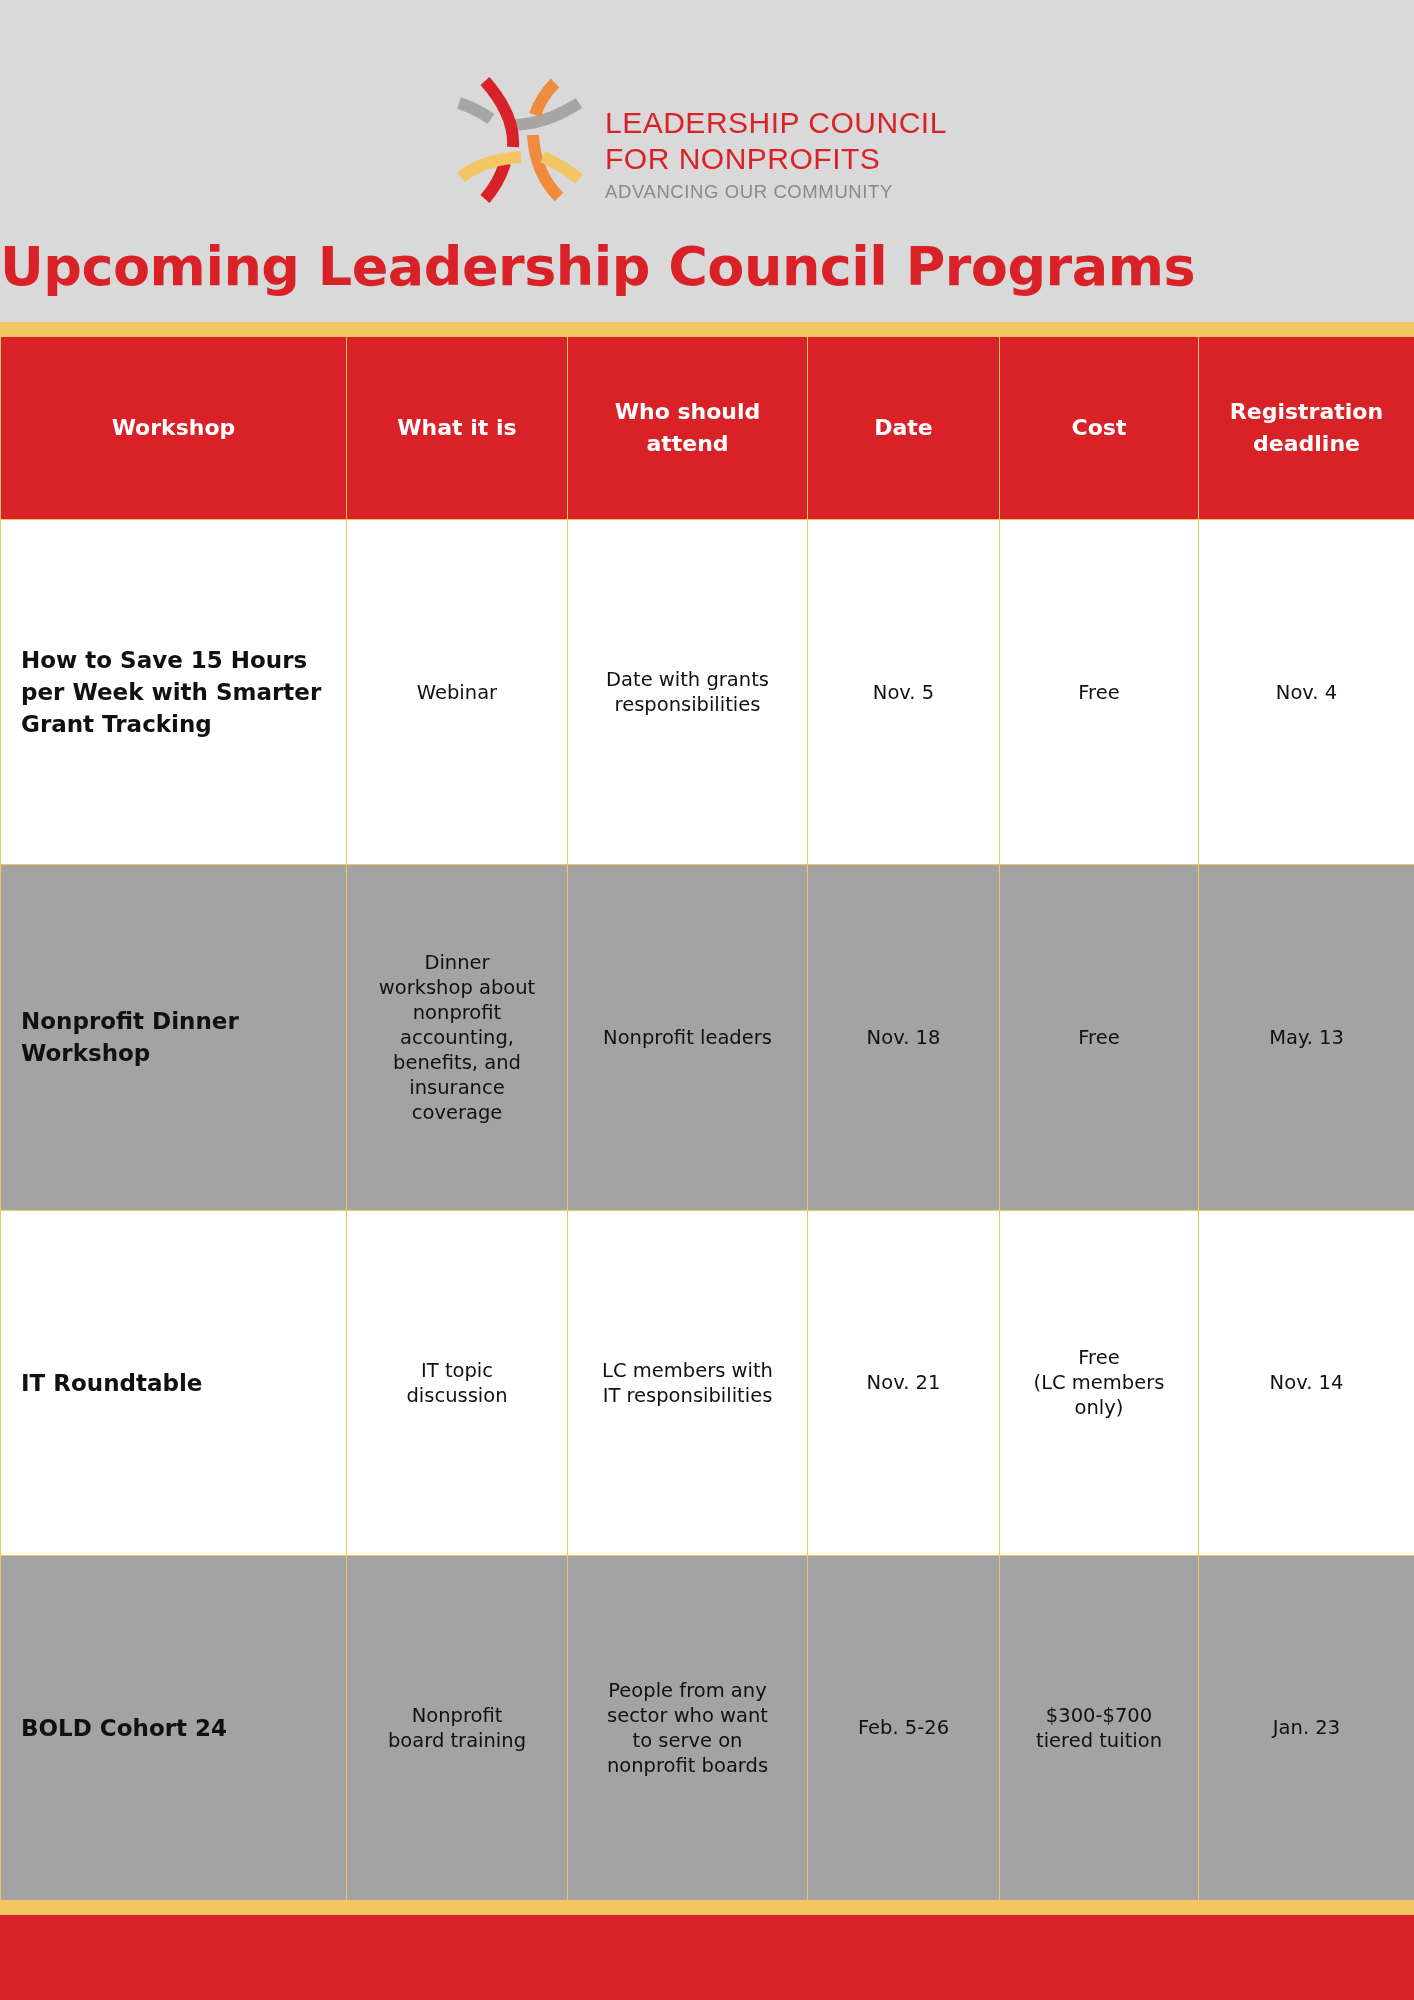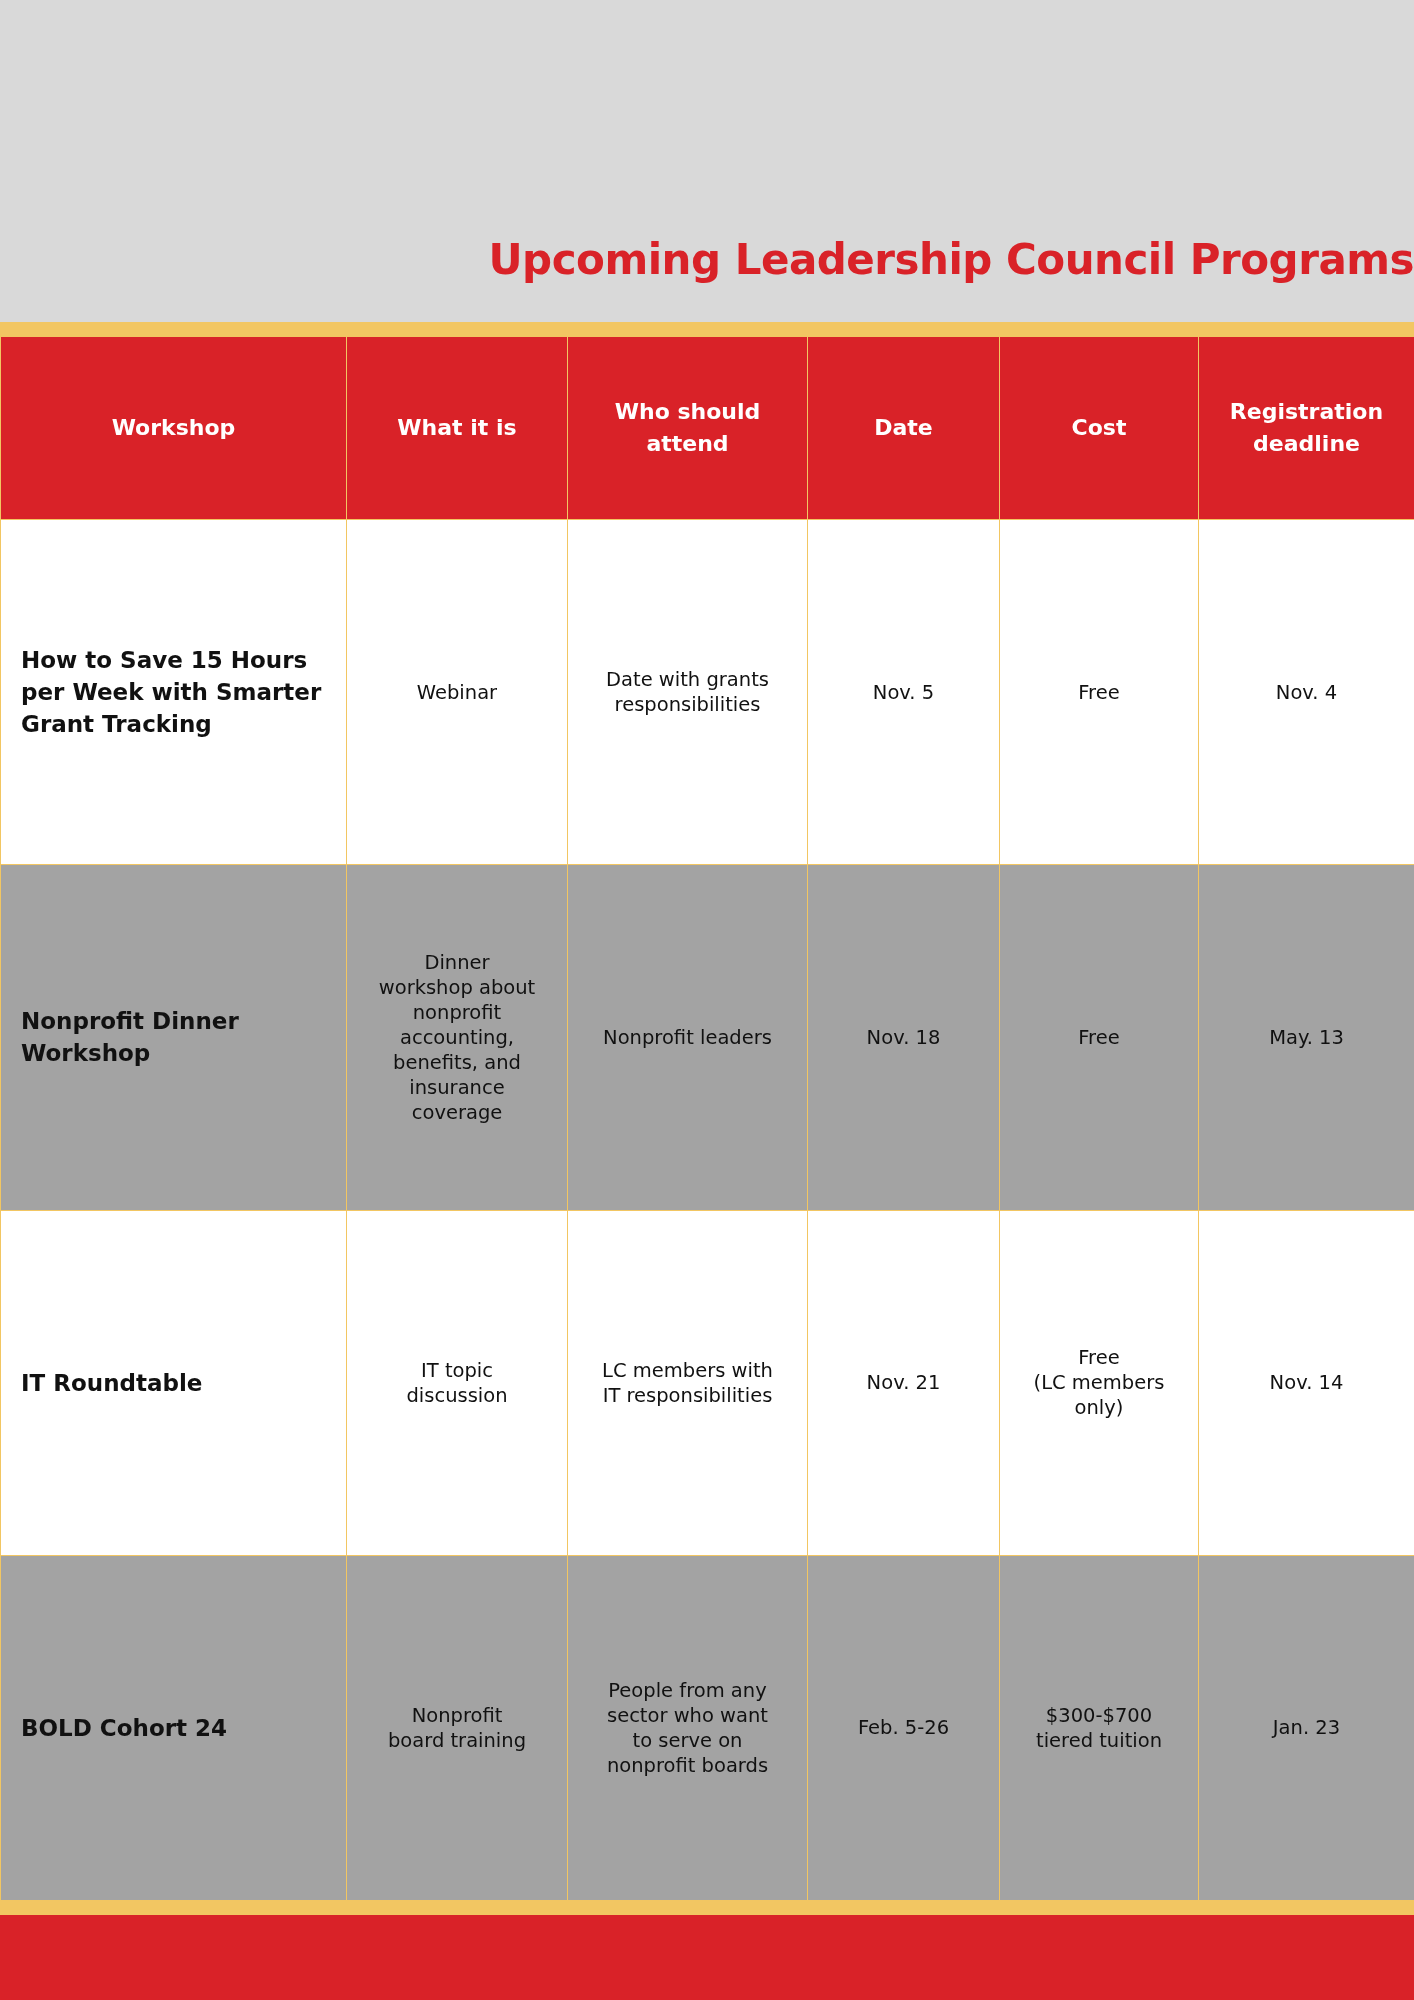--- a/index.html
+++ b/index.html
@@ -6,39 +6,60 @@
   html, body { width: 1414px; height: 2000px; background: #d9d9d9; overflow: hidden; }
   body { position: relative; font-family: "DejaVu Sans", sans-serif; }
 
   .header { position: absolute; left: 0; top: 0; width: 1414px; height: 322px; background: #d9d9d9; }
   .logo { position: absolute; left: 455px; top: 75px; width: 520px; height: 130px; }
   .logo-mark { position: absolute; left: 0; top: 0; width: 130px; height: 130px; }
   .logo-text { position: absolute; left: 150px; top: 30px; }
   .logo-line1, .logo-line2 { font-family: "Liberation Sans", sans-serif; color: #d92228; font-size: 30px; letter-spacing: 0.5px; line-height: 36px; white-space: nowrap; }
   .logo-line3 { font-family: "Liberation Sans", sans-serif; color: #8a8a8a; font-size: 18.5px; letter-spacing: 0.6px; line-height: 26px; white-space: nowrap; margin-top: 2px; }
 
-  .page-title { position: absolute; left: 0; top: 235px; width: 1414px; text-align: right; color: #d92228; font-family: "DejaVu Sans", sans-serif; font-weight: bold; font-size: 42px; letter-spacing: -0.5px; }
+  .page-title { position: absolute; left: 0; top: 235px; width: 1414px; text-align: left; color: #d92228; font-family: "DejaVu Sans", sans-serif; font-weight: bold; font-size: 54px; letter-spacing: -0.5px; }
 
   .gold-top { position: absolute; left: 0; top: 322px; width: 1414px; height: 14px; background: #f2c662; }
   .gold-bottom { position: absolute; left: 0; top: 1900px; width: 1414px; height: 15px; background: #f2c662; }
   .footer { position: absolute; left: 0; top: 1915px; width: 1414px; height: 85px; background: #d92228; }
 
   table { position: absolute; left: 0; top: 336px; width: 1414px; border-collapse: collapse; table-layout: fixed; }
   th, td { border: 1.5px solid #f2c662; text-align: center; vertical-align: middle; }
   th { background: #d92228; color: #ffffff; height: 183px; font-family: "DejaVu Sans", sans-serif; font-weight: bold; font-size: 22px; line-height: 32px; padding: 0 14px; }
   td { height: 345.25px; color: #111; font-family: "DejaVu Sans", sans-serif; font-size: 19.5px; line-height: 25px; padding: 0 16px; }
   tr.odd td { background: #ffffff; }
   tr.even td { background: #a3a3a3; }
   td.program { text-align: left; font-weight: bold; font-size: 23px; line-height: 32px; padding-left: 20px; padding-right: 12px; }
   .multiline { white-space: pre-line; }
 </style>
 </head>
 <body>
 
 <div class="header">
+  <div class="logo">
+    <svg class="logo-mark" viewBox="0 0 130 130" width="130" height="130">
+
+      <path d="M4 28 Q22 34 36 44" stroke="#a8a6a5" stroke-width="12" fill="none" stroke-linecap="butt"></path>
+      <path d="M56 50 Q90 50 124 28" stroke="#a8a6a5" stroke-width="12" fill="none" stroke-linecap="butt"></path>
+
+      <path d="M30 6 Q60 40 58 72" stroke="#d92228" stroke-width="12" fill="none"></path>
+      <path d="M50 88 Q44 108 30 124" stroke="#d92228" stroke-width="12" fill="none"></path>
+
+      <path d="M100 8 Q86 22 80 40" stroke="#f08a3c" stroke-width="12" fill="none"></path>
+      <path d="M78 60 Q80 98 104 122" stroke="#f08a3c" stroke-width="12" fill="none"></path>
+
+      <path d="M6 102 Q30 84 66 82" stroke="#f2c662" stroke-width="12" fill="none"></path>
+      <path d="M88 82 Q110 92 124 104" stroke="#f2c662" stroke-width="12" fill="none"></path>
+    </svg>
+    <div class="logo-text">
+      <div class="logo-line1">LEADERSHIP COUNCIL</div>
+      <div class="logo-line2">FOR NONPROFITS</div>
+      <div class="logo-line3">ADVANCING OUR COMMUNITY</div>
+    </div>
+  </div>
   <h1 class="page-title">Upcoming Leadership Council Programs</h1>
 </div>
 
 <div class="gold-top"></div>
 
 <table>
   <colgroup>
     <col style="width:346px">
       <col style="width:221px">
       <col style="width:240px">

